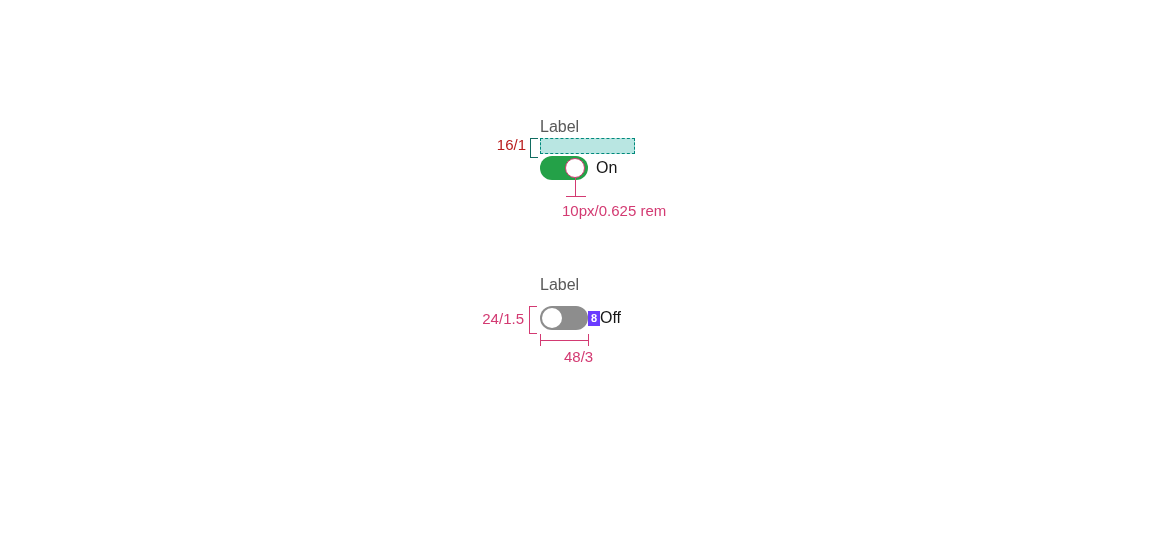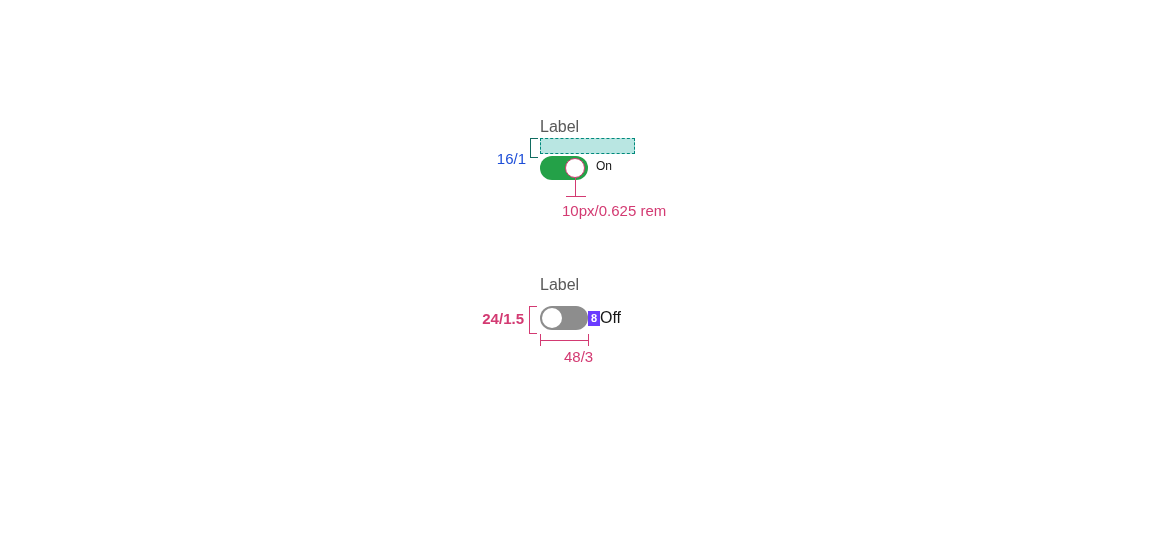--- a/index.html
+++ b/index.html
@@ -41,23 +41,23 @@
     top: 8px;
     width: 95px;
     height: 16px;
     background: #b9e6e2;
     border: 1px dashed #00897b;
     box-sizing: border-box;
   }
   .g1-gaplabel {
     position: absolute;
     left: 16px;
-    top: 20px;
-    font-size: 15px;
-    color: #1d4ed8;
+    top: 6px;
+    font-size: 15px;
+    color: #b91c1c;
     text-align: right;
     width: 40px;
   }
   .g1-bracket {
     position: absolute;
     left: 60px;
     top: 8px;
     width: 7px;
     height: 18px;
     border-top: 1.5px solid #116c61;
@@ -81,21 +81,21 @@
     height: 20px;
     border-radius: 50%;
     background: #ffffff;
     box-sizing: border-box;
     border: 1.2px solid #d33a72;
   }
   .g1-state {
     position: absolute;
     left: 126px;
     top: 29px;
-    font-size: 12px;
+    font-size: 16px;
     color: #161616;
   }
   .g1-radiusline {
     position: absolute;
     left: 105px;
     top: 48px;
     width: 0;
     height: 18px;
     border-left: 1.3px solid #d33a72;
   }
@@ -131,21 +131,20 @@
     color: #595959;
   }
   .g2-heightlabel {
     position: absolute;
     left: -6px;
     top: 22px;
     width: 60px;
     text-align: right;
     font-size: 15px;
     color: #d33a72;
-    font-weight: bold;
   }
   .g2-hbracket {
     position: absolute;
     left: 59px;
     top: 18px;
     width: 7px;
     height: 26px;
     border-top: 1.5px solid #d33a72;
     border-bottom: 1.5px solid #d33a72;
     border-left: 1.5px solid #d33a72;

